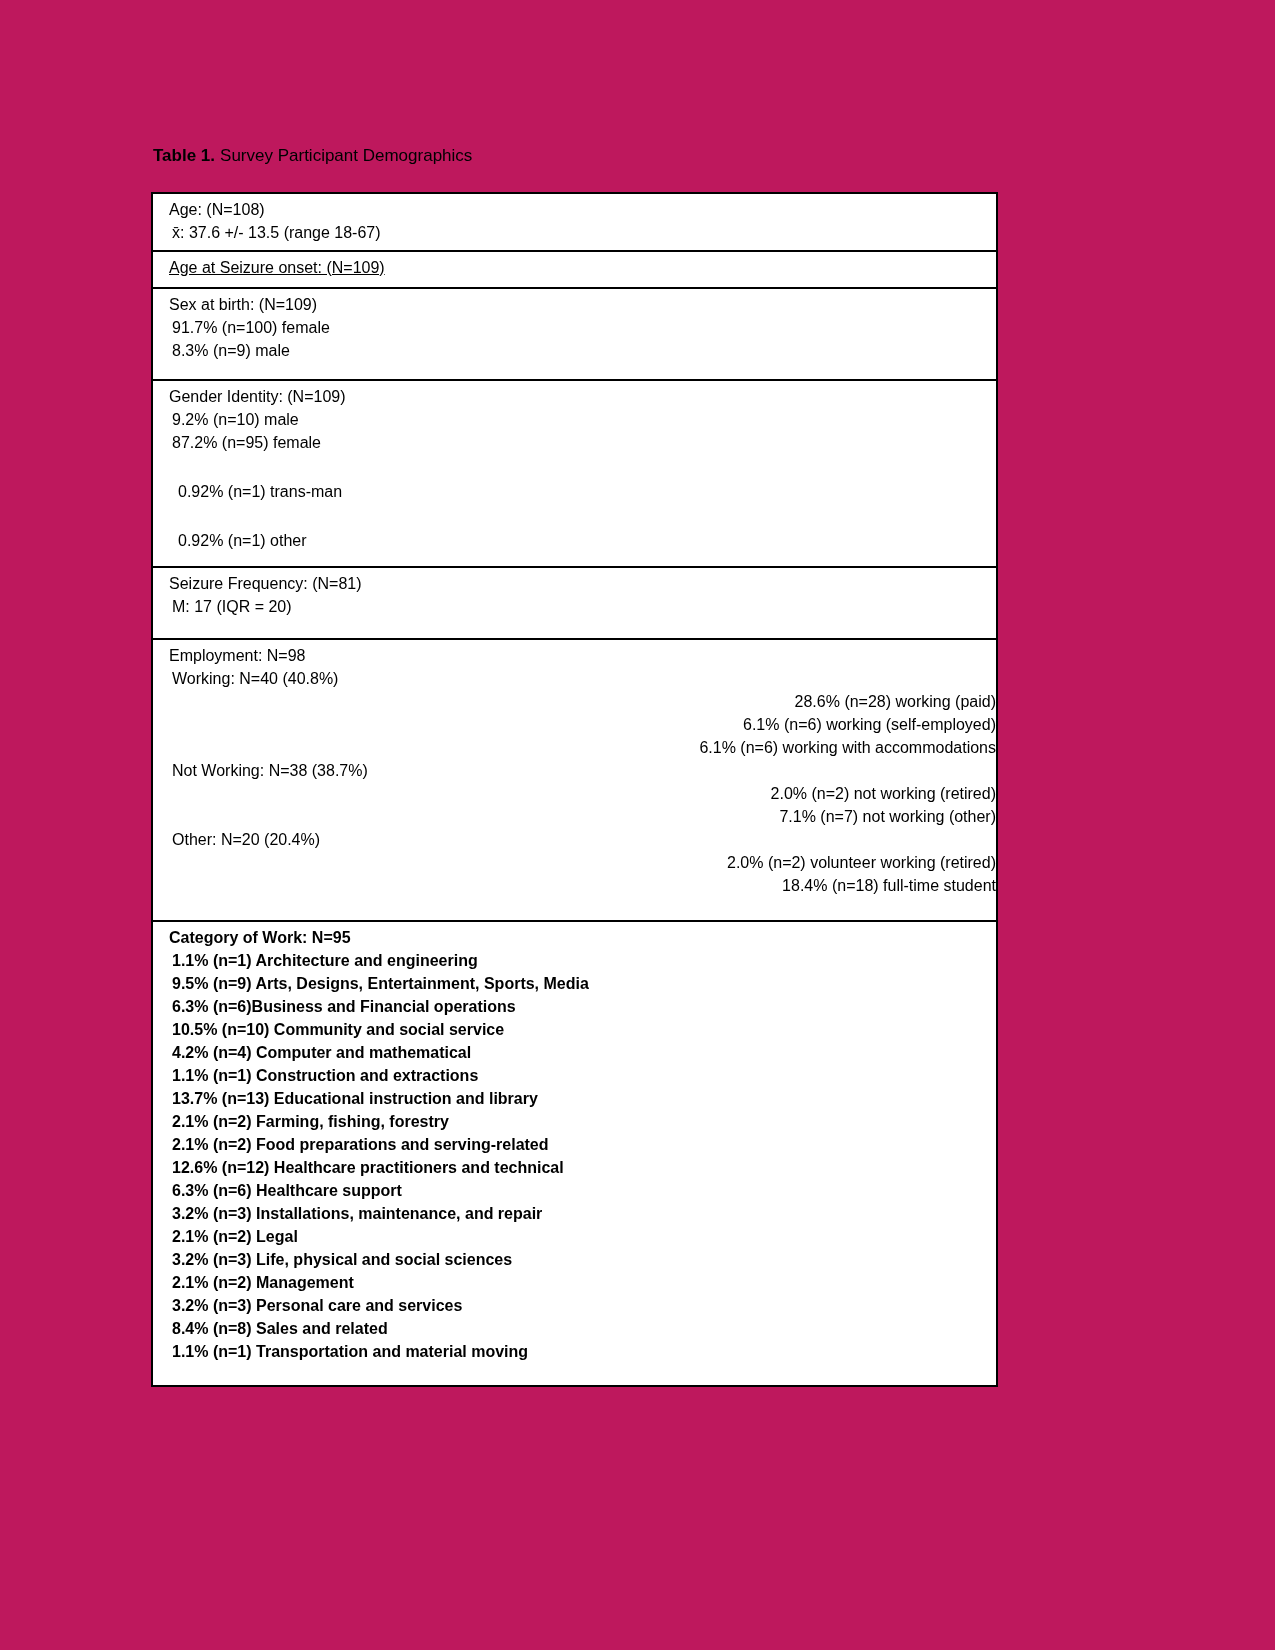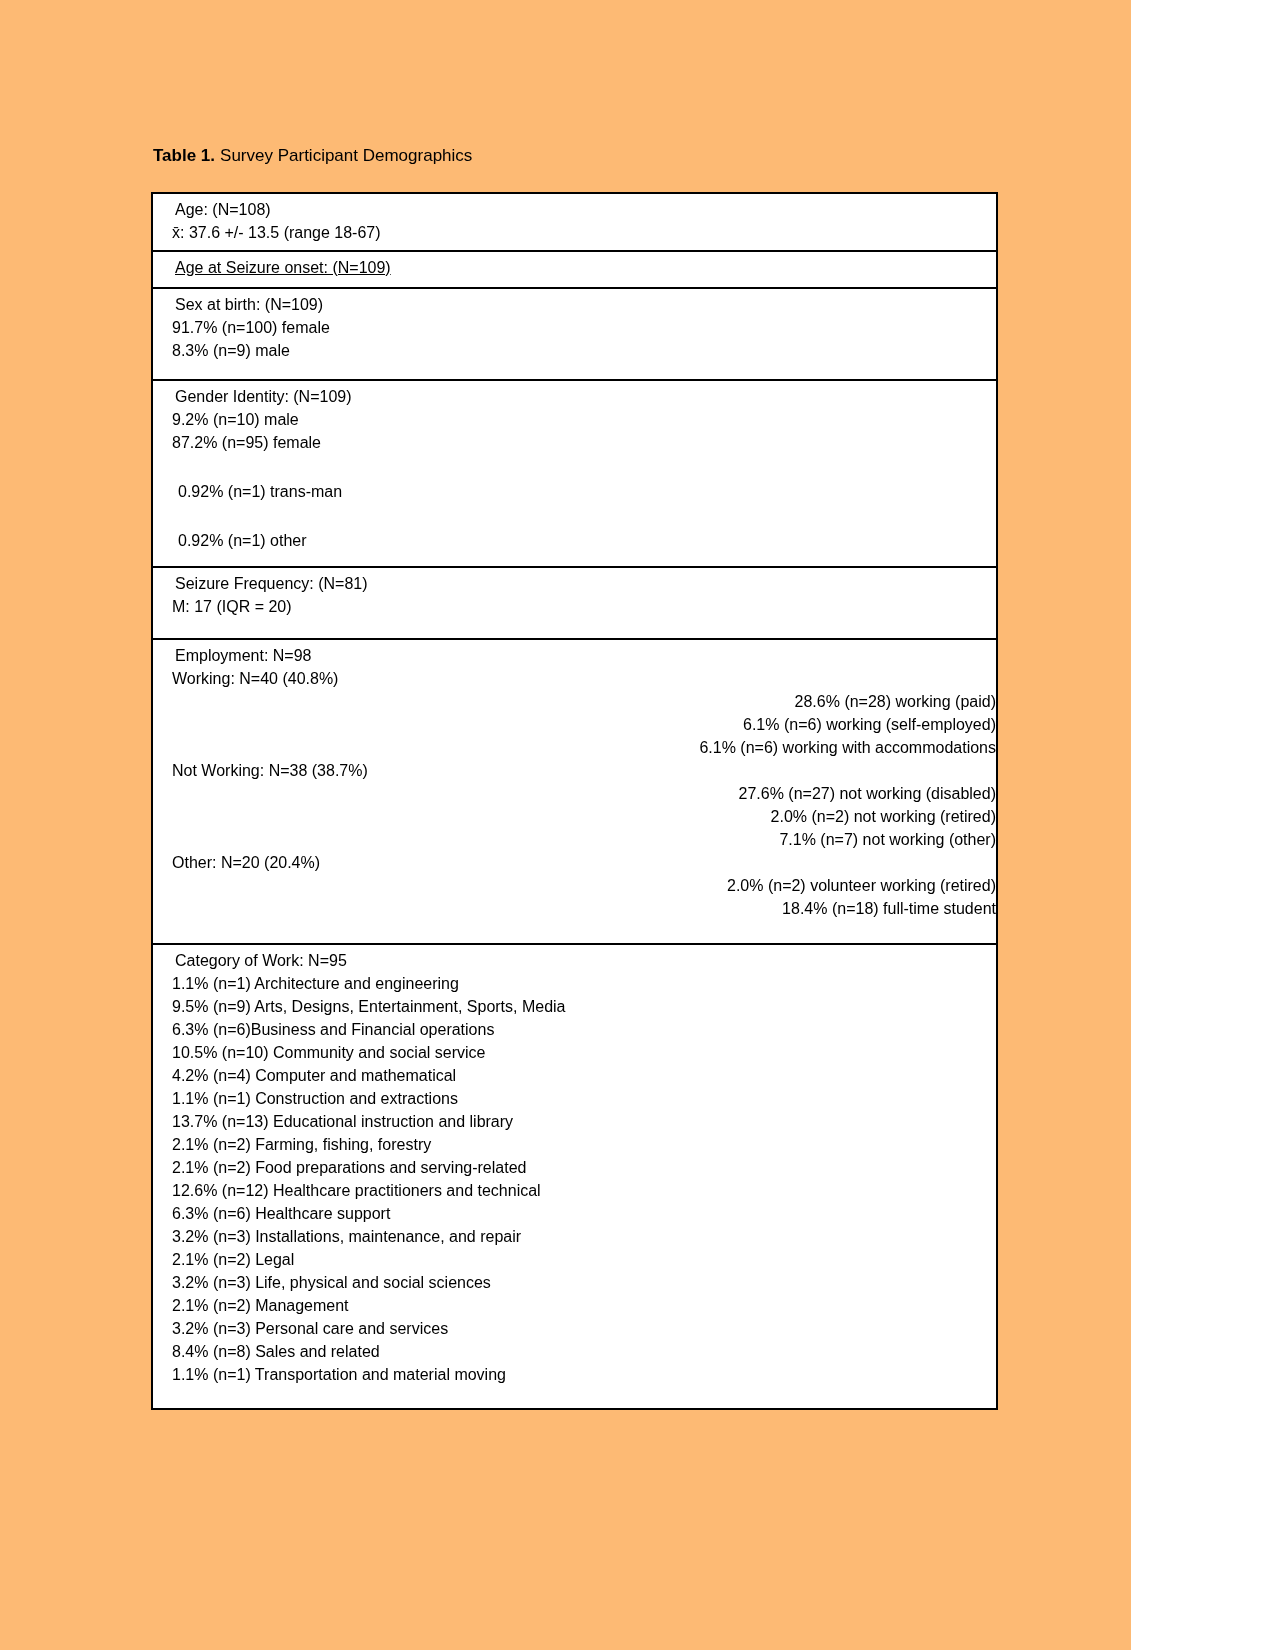--- a/index.html
+++ b/index.html
@@ -4,23 +4,23 @@
 <style>
   html, body {
     margin: 0;
     padding: 0;
     background: #ffffff;
     font-family: "Liberation Sans", sans-serif;
     color: #000000;
   }
   .page {
     position: relative;
-    width: 1131px;
+    width: 1275px;
     height: 1650px;
-    background: #fdba74;
+    background: #be185d;
     overflow: hidden;
   }
   .caption {
     position: absolute;
     left: 153px;
     top: 145px;
     font-size: 17px;
     line-height: 22px;
     white-space: nowrap;
   }
@@ -40,28 +40,28 @@
     padding-top: 4px;
     border-top: 2px solid #000000;
   }
   .trow:first-child { border-top: none; }
   .trow:nth-child(1) { padding-bottom: 6px; }
   .trow:nth-child(2) { padding-bottom: 8px; text-decoration: underline; }
   .trow:nth-child(3) { padding-bottom: 17px; }
   .trow:nth-child(4) { padding-bottom: 14px; }
   .trow:nth-child(5) { padding-bottom: 20px; }
   .trow:nth-child(6) { padding-bottom: 23px; }
-  .trow:nth-child(7) { padding-bottom: 22px; }
+  .trow:nth-child(7) { padding-bottom: 22px; font-weight: bold; }
 
   .tline {
     font-size: 16px;
     line-height: 23px;
     white-space: pre;
   }
-  .i0 { padding-left: 22px; }
+  .i0 { padding-left: 16px; }
   .i1 { padding-left: 19px; }
   .i2 { padding-left: 25px; margin-top: 26px; }
   .i3 { padding-left: 24px; text-align: right; }
 </style>
 </head>
 <body>
 
 <div class="page">
   <div class="caption">
     <span class="cap-label">Table 1.</span><span class="cap-text">Survey Participant Demographics</span>
@@ -91,21 +91,20 @@
         <div class="tline i0">Seizure Frequency: (N=81)</div>
         <div class="tline i1">M: 17 (IQR = 20)</div>
       </div>
       <div class="trow">
         <div class="tline i0">Employment: N=98</div>
         <div class="tline i1">Working: N=40 (40.8%)</div>
         <div class="tline i3">28.6% (n=28) working (paid)</div>
         <div class="tline i3">6.1% (n=6) working (self-employed)</div>
         <div class="tline i3">6.1% (n=6) working with accommodations</div>
         <div class="tline i1">Not Working: N=38 (38.7%)</div>
-        <div class="tline i3">27.6% (n=27) not working (disabled)</div>
         <div class="tline i3">2.0% (n=2) not working (retired)</div>
         <div class="tline i3">7.1% (n=7) not working (other)</div>
         <div class="tline i1">Other: N=20 (20.4%)</div>
         <div class="tline i3">2.0% (n=2) volunteer working (retired)</div>
         <div class="tline i3">18.4% (n=18) full-time student</div>
       </div>
       <div class="trow">
         <div class="tline i0">Category of Work: N=95</div>
         <div class="tline i1">1.1% (n=1) Architecture and engineering</div>
         <div class="tline i1">9.5% (n=9) Arts, Designs, Entertainment, Sports, Media</div>

